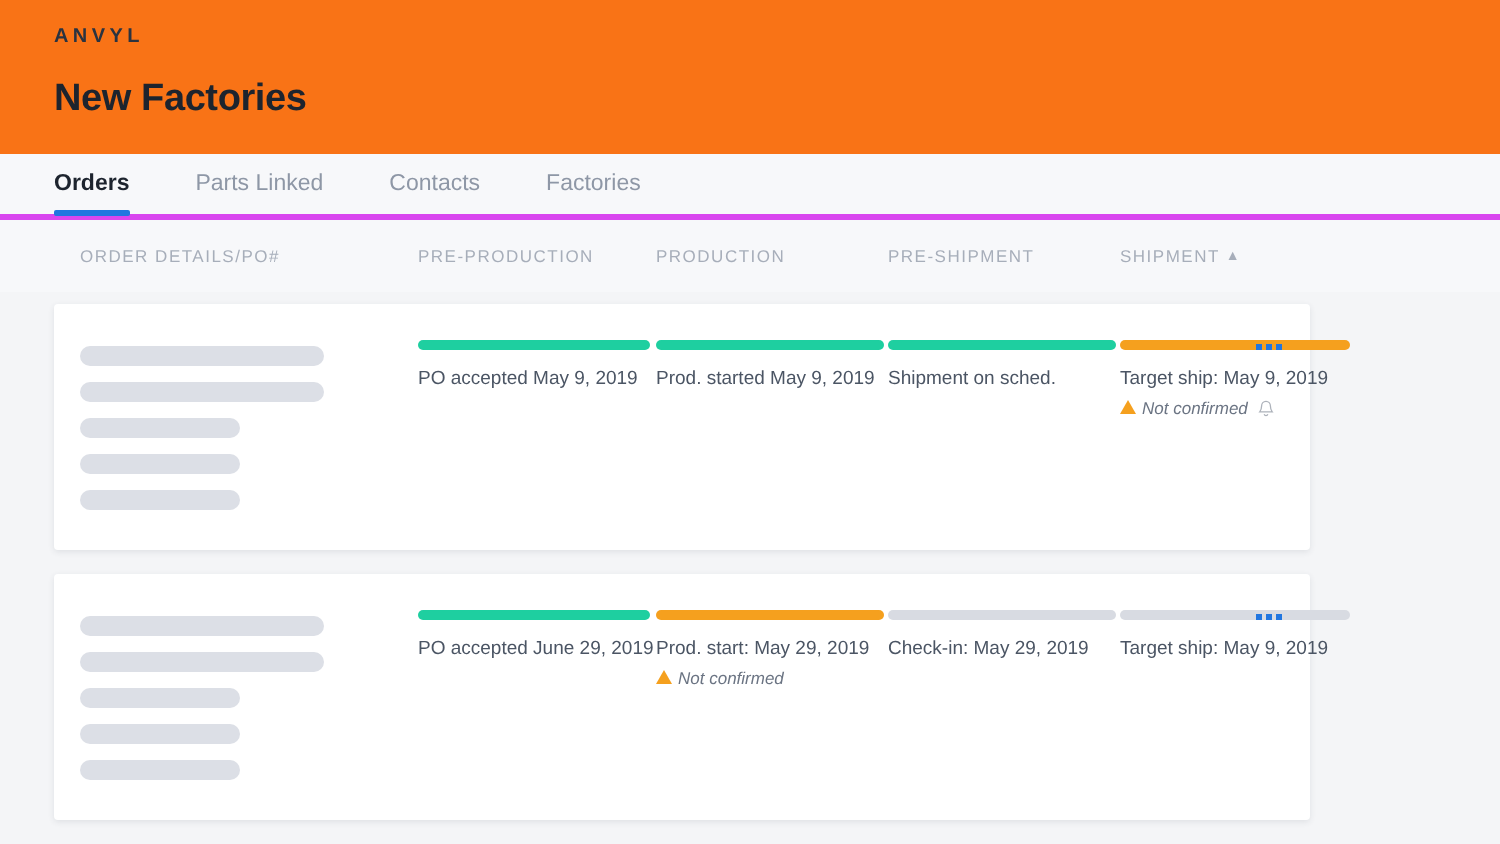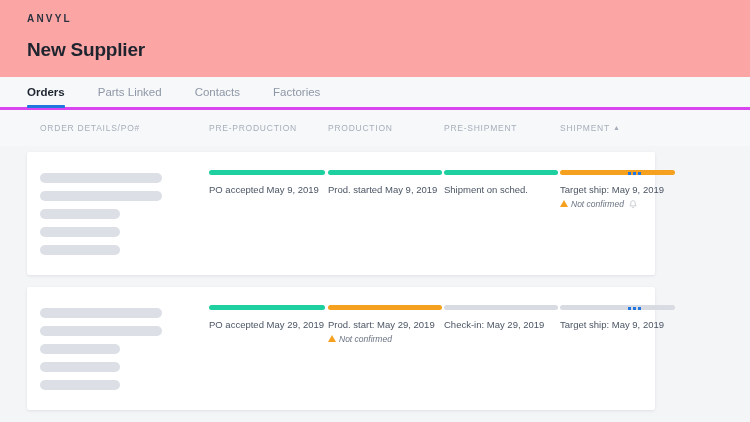--- a/index.html
+++ b/index.html
@@ -20,21 +20,21 @@
   .app {
     position: relative;
     width: 750px;
     height: 422px;
     background: #f4f5f7;
   }
 
   
   .top-header {
     height: 77px;
-    background: #fca5a5;
+    background: #f97316;
     padding: 13px 27px 0 27px;
   }
 
   .brand {
     font-size: 10px;
     font-weight: bold;
     letter-spacing: 2.2px;
     color: #2b3340;
   }
 
@@ -210,21 +210,21 @@
     background: #2176e0;
   }
 </style>
 </head>
 <body>
 
 <div class="app">
 
   <div class="top-header">
     <div class="brand">ANVYL</div>
-    <div class="page-title">New Supplier</div>
+    <div class="page-title">New Factories</div>
   </div>
 
   <div class="tabbar" id="tabbar">
       <div class="tab active">Orders</div>
       <div class="tab">Parts Linked</div>
       <div class="tab">Contacts</div>
       <div class="tab">Factories</div>
     </div>
 
   <div class="col-headers" id="col-headers">
@@ -279,21 +279,21 @@
         <div class="skeletons">
           <div class="skel" style="width: 122px;"></div>
           <div class="skel" style="width: 122px;"></div>
           <div class="skel" style="width: 80px;"></div>
           <div class="skel" style="width: 80px;"></div>
           <div class="skel" style="width: 80px;"></div>
         </div>
         <div class="stages">
           <div class="stage" style="left: 0px; width: 116px;">
             <div class="bar done"></div>
-            <div class="stage-label">PO accepted May 29, 2019</div>
+            <div class="stage-label">PO accepted June 29, 2019</div>
           </div>
           <div class="stage" style="left: 119px; width: 114px;">
             <div class="bar warn"></div>
             <div class="stage-label">Prod. start: May 29, 2019</div>
             <div class="note">
               <span class="warn-tri"></span>
               <span>Not confirmed</span>
             </div>
           </div>
           <div class="stage" style="left: 235px; width: 114px;">

